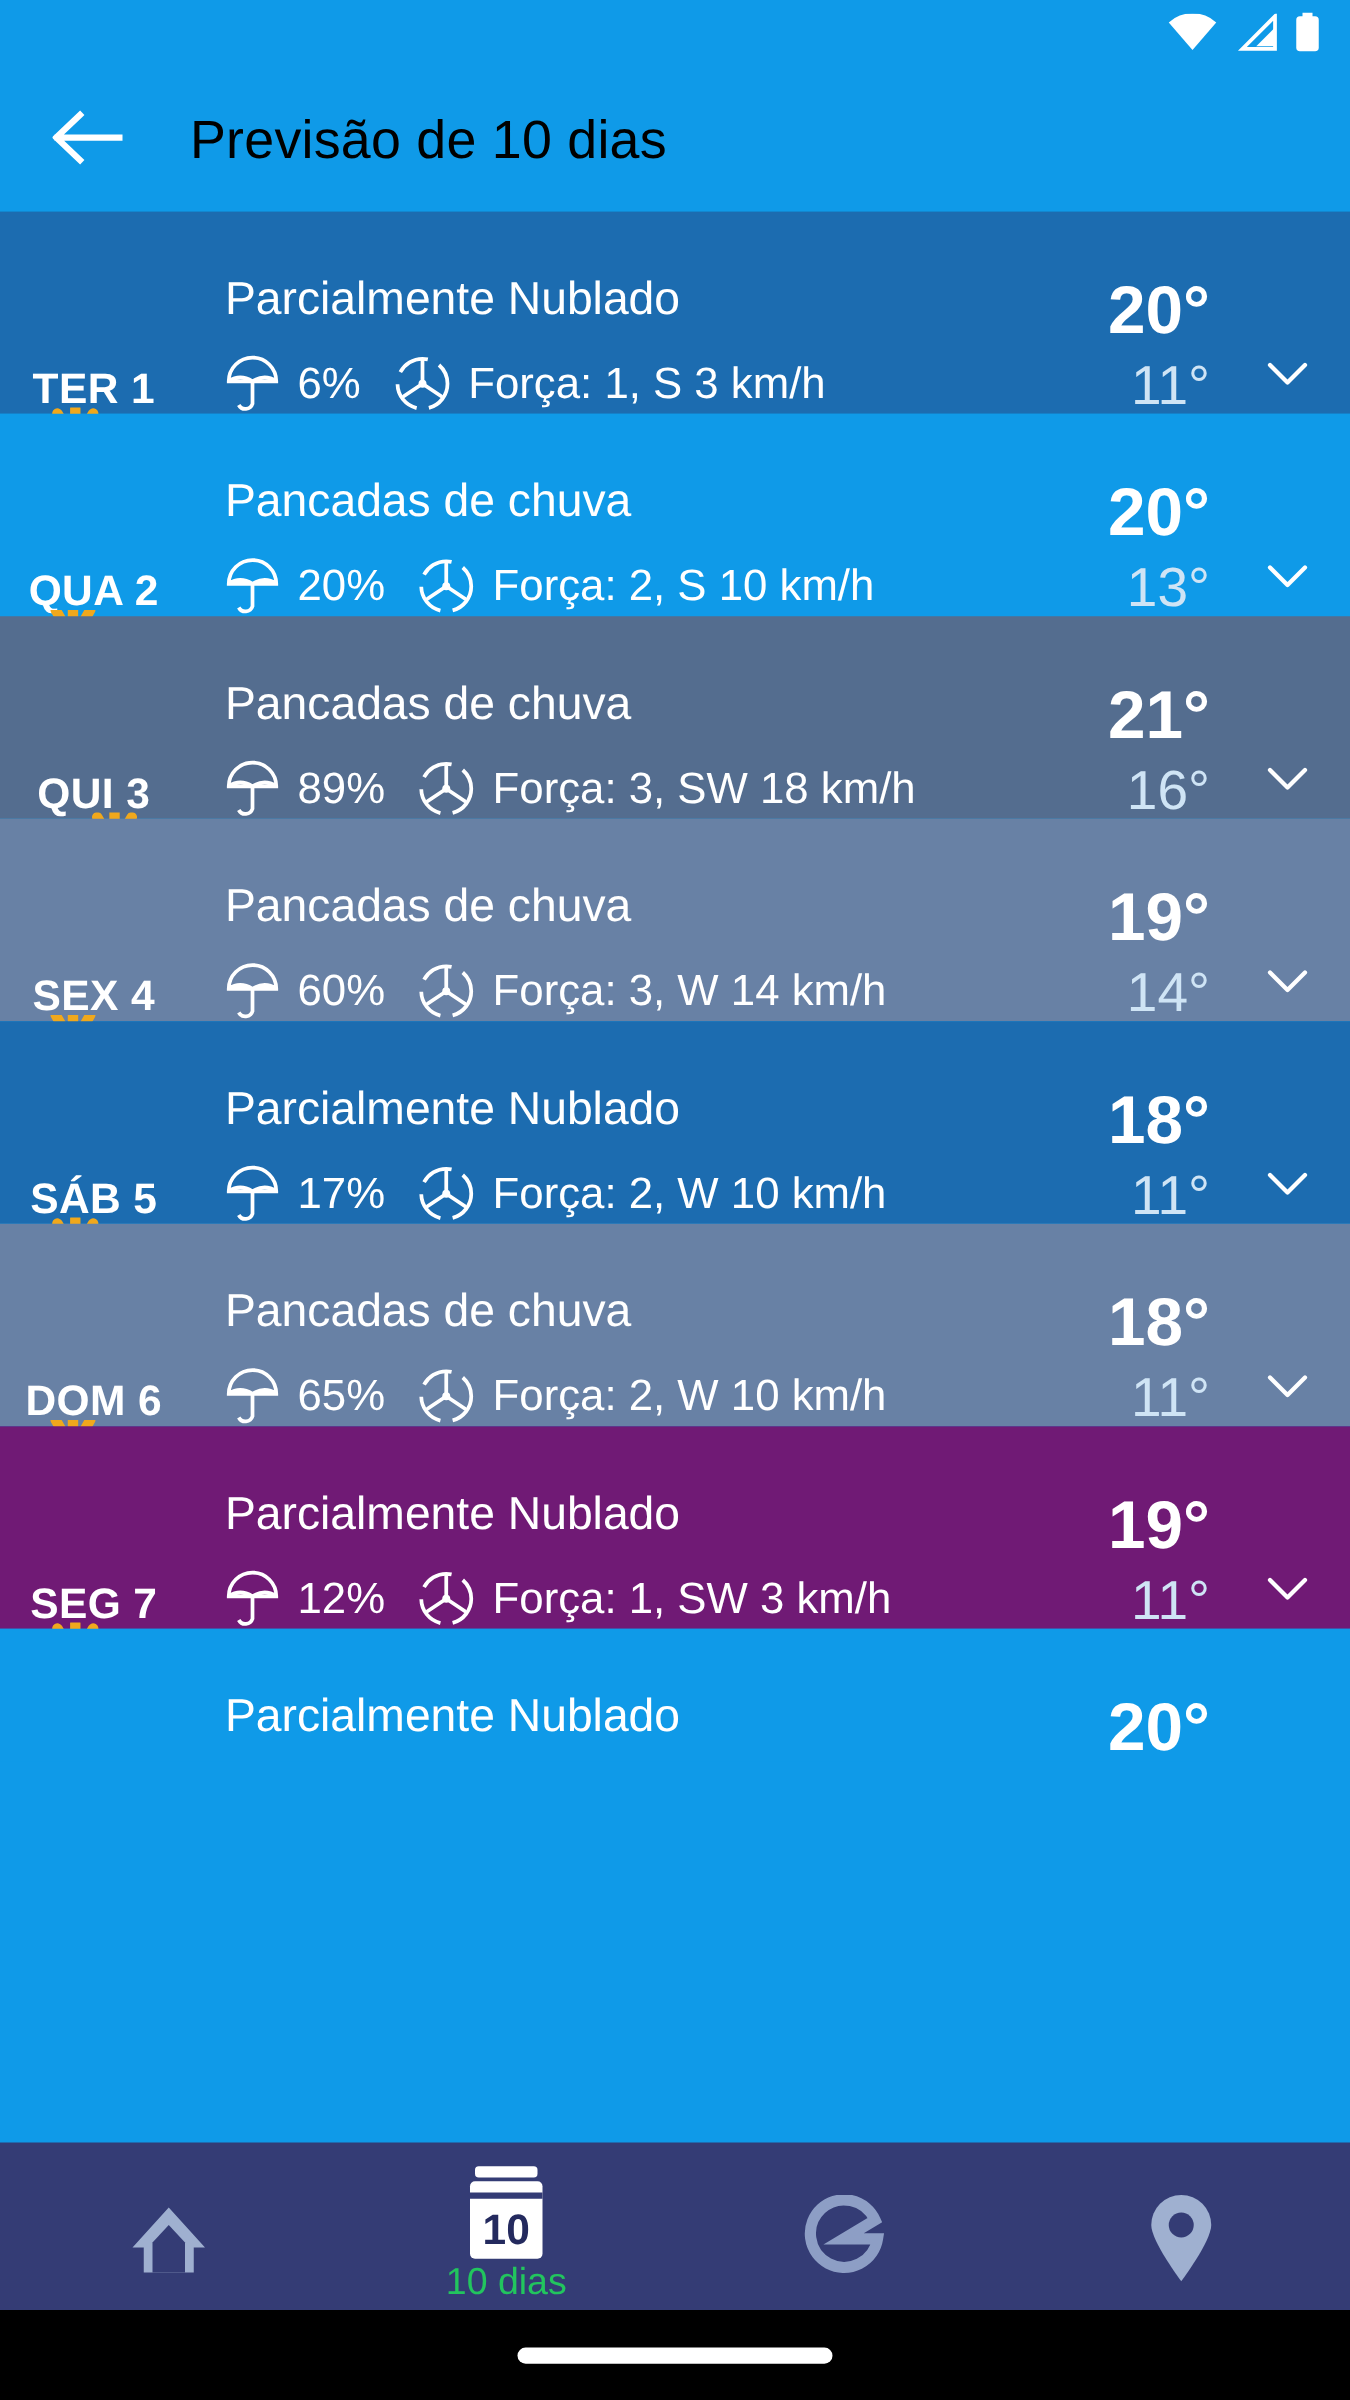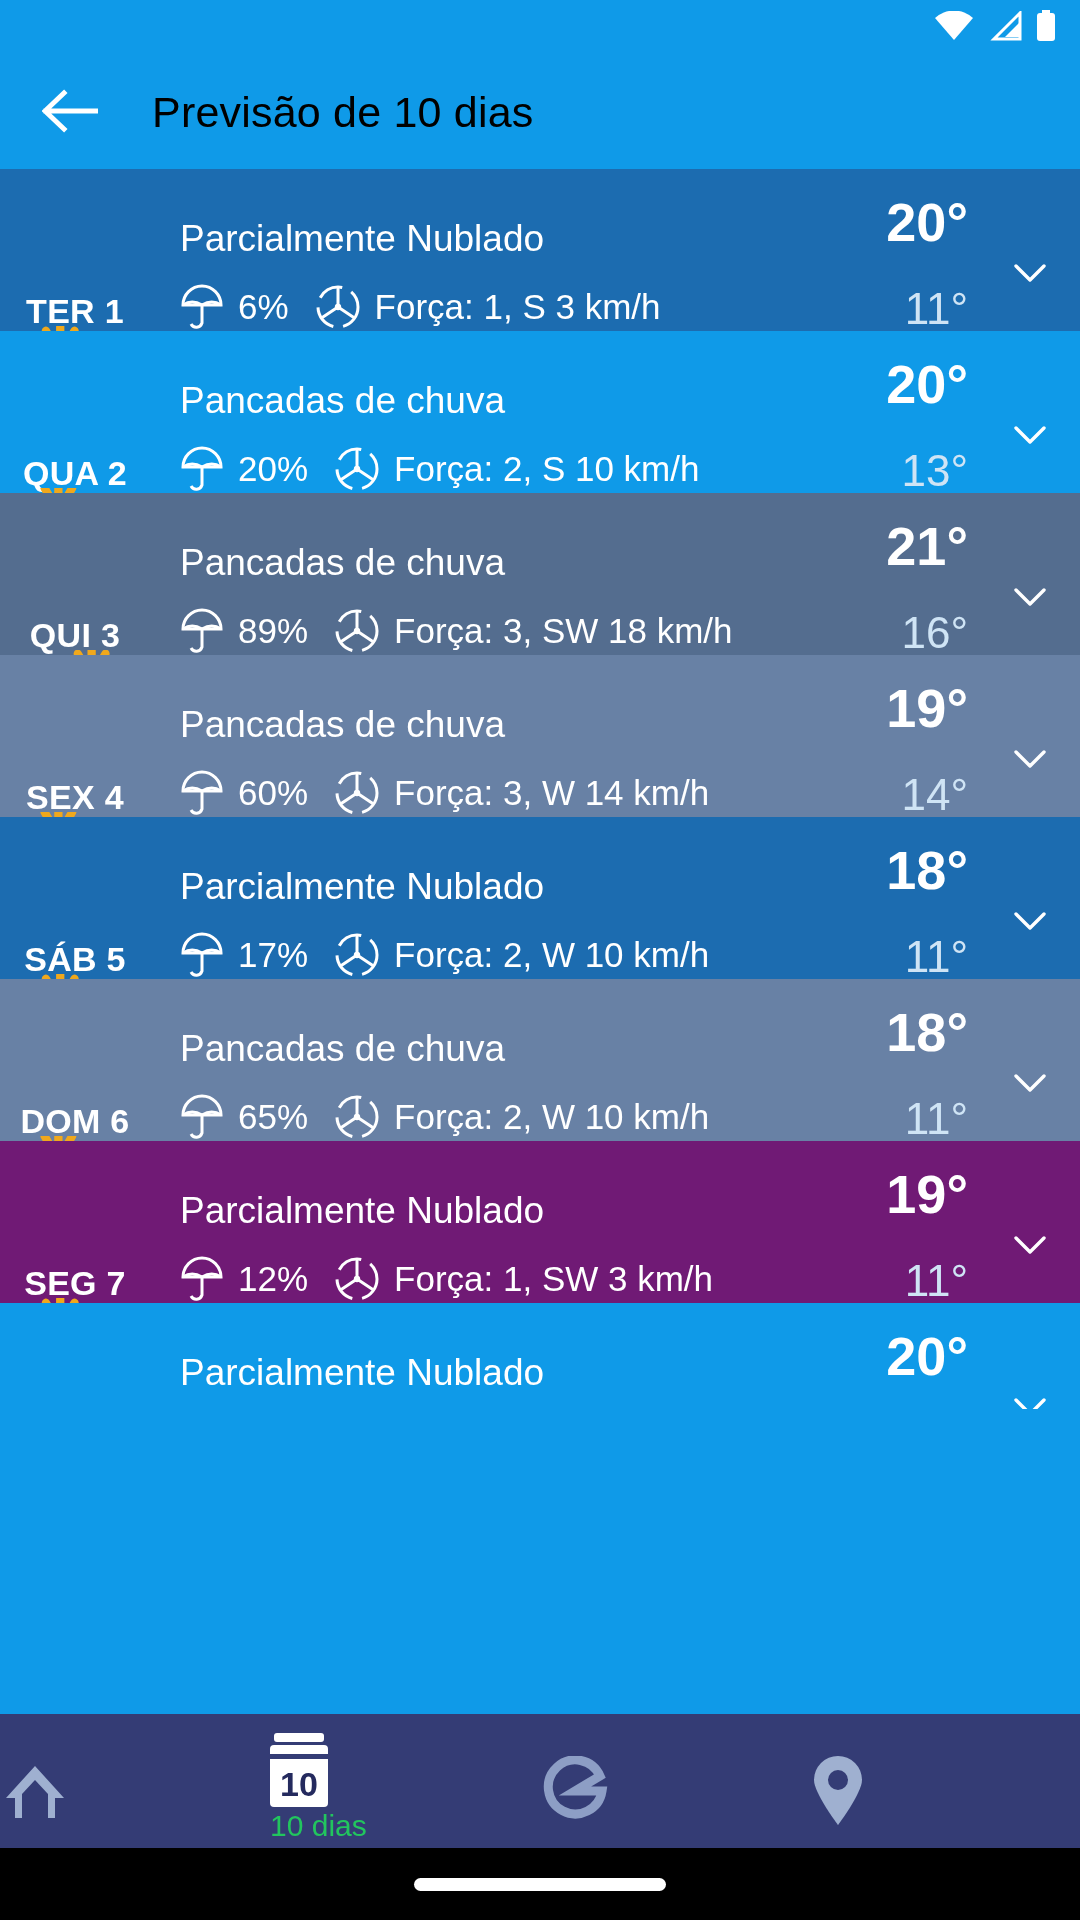--- a/index.html
+++ b/index.html
@@ -70,34 +70,34 @@
     white-space:nowrap;
   }
   .m-gap{width:26px;display:inline-block;}
 
   .row .tempcol{
     width:230px;flex:0 0 230px;position:relative;
     display:flex;flex-direction:column;align-items:flex-end;
     padding-right:112px;padding-top:14px;
   }
   .t-hi{color:#ffffff;font-size:54px;font-weight:700;line-height:1;}
-  .t-lo{color:#cfe4f5;font-size:44px;font-weight:400;line-height:1;margin-top:38px;}
+  .t-lo{color:#cfe4f5;font-size:44px;font-weight:400;line-height:1;margin-top:12px;}
   .chev{
     position:absolute;right:30px;top:72px;width:40px;height:40px;
     display:flex;align-items:center;justify-content:center;cursor:pointer;
   }
 
   
   .bottomnav{
     position:absolute;bottom:72px;left:0;width:1080px;height:134px;
     background:#343c75;display:flex;align-items:center;z-index:28;
   }
   .nav-item{
     flex:1 1 0;height:134px;display:flex;flex-direction:column;
-    justify-content:center;cursor:pointer;gap:4px;margin-top:24px;
+    align-items:center;justify-content:center;cursor:pointer;gap:4px;margin-top:24px;
   }
   .nav-label{color:#22c55e;font-size:30px;font-weight:400;line-height:1;}
   .cal-ico{
     position:relative;width:58px;height:62px;background:#ffffff;border-radius:4px;
     display:flex;align-items:flex-end;justify-content:center;
   }
   .cal-ico::before{
     content:"";position:absolute;top:-12px;left:4px;width:50px;height:9px;
     background:#ffffff;border-radius:3px;
   }

